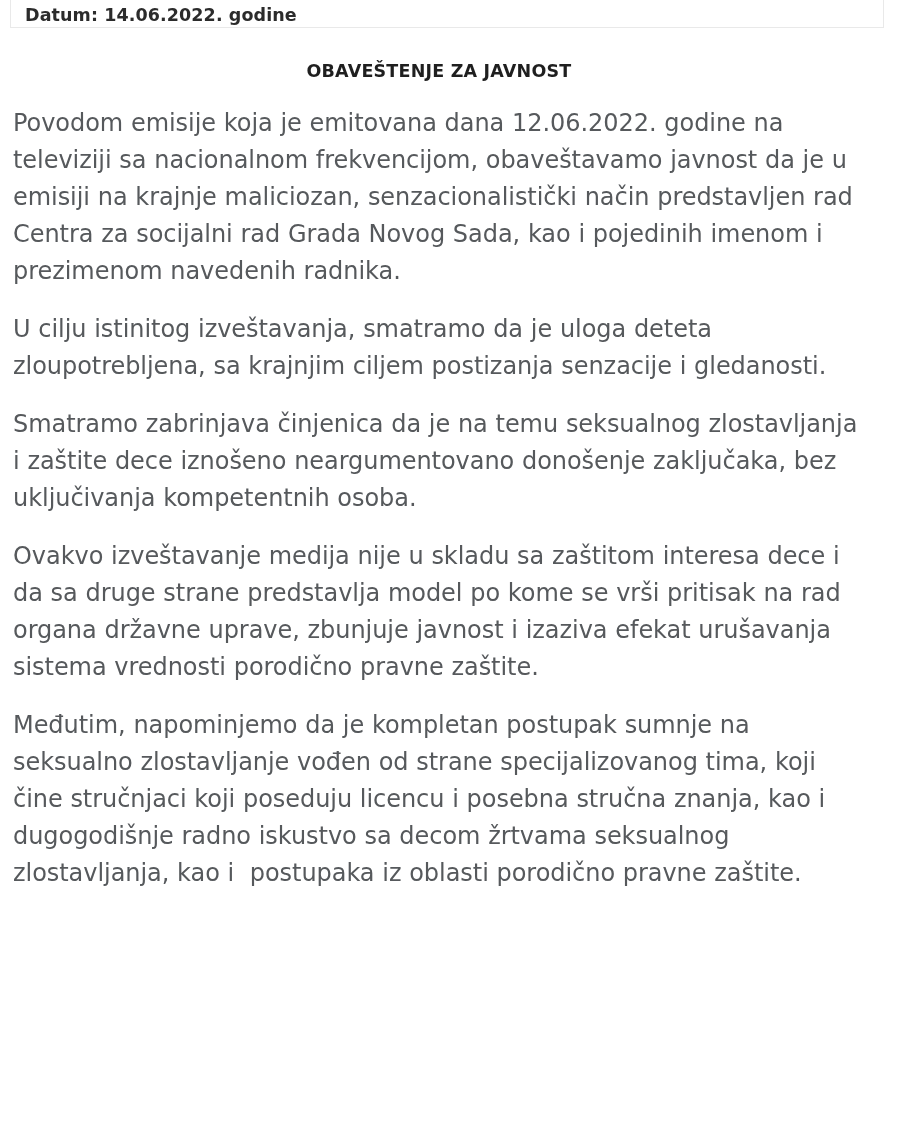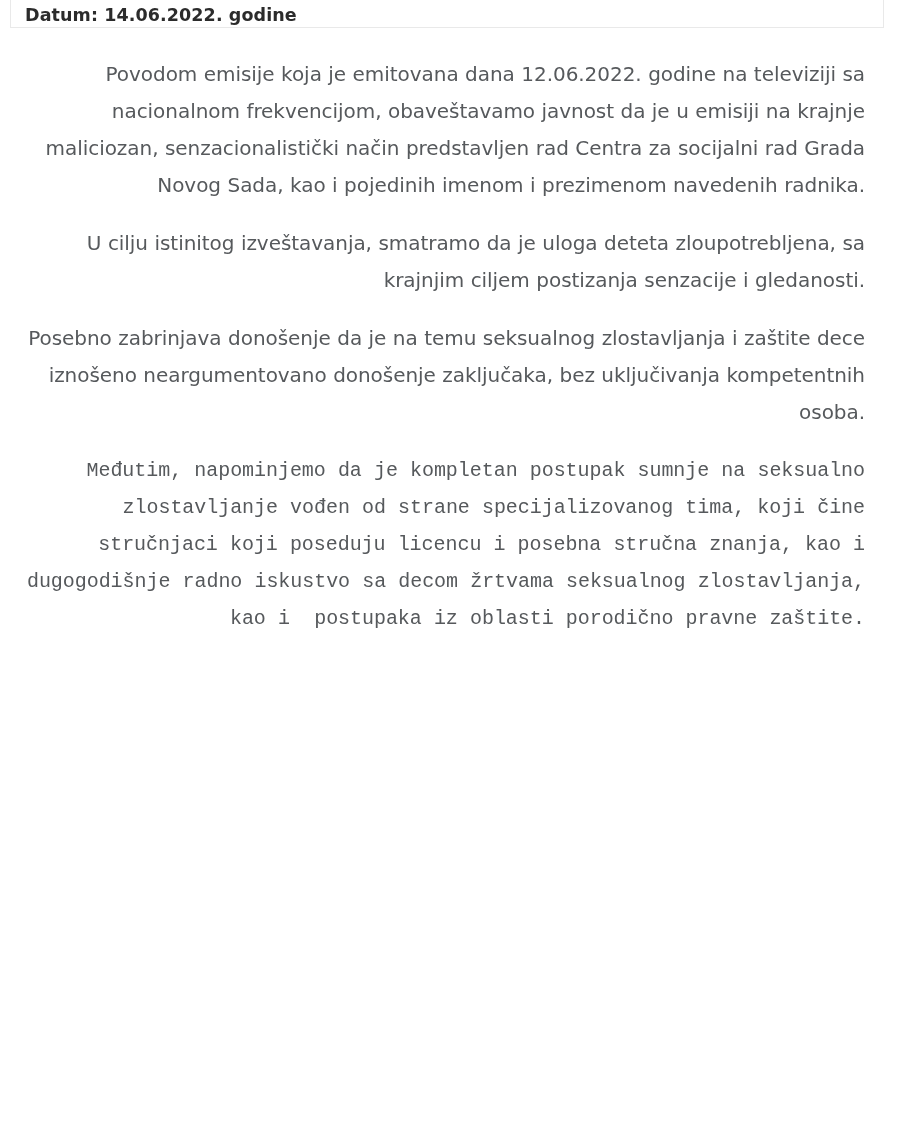--- a/index.html
+++ b/index.html
@@ -67,44 +67,46 @@
     padding: 25px 0 0 0;
     line-height: 24px;
   }
 
   .body-copy {
     margin-top: 22px;
   }
 
   .para {
     font-family: "DejaVu Sans", "Liberation Sans", sans-serif;
-    font-size: 20px;
+    font-size: 24px;
     line-height: 37px;
     color: #56595c;
     margin: 0 0 21px 0;
-    text-align: right;
+    text-align: left;
     white-space: pre-wrap;
     letter-spacing: -0.05px;
     word-spacing: 0.2px;
   }
-  .para:last-child { margin-bottom: 8px; font-family: Liberation Mono, monospace; }
+  .para:last-child { margin-bottom: 8px; }
 </style>
 </head>
 <body>
 
 <div class="page">
 
   <div class="date-bar">
     <span class="date-text">Datum: 14.06.2022. godine</span>
   </div>
 
   <div class="doc">
 
+    <h1 class="doc-title">OBAVEŠTENJE ZA JAVNOST</h1>
 
     <div class="body-copy">
       <p class="para">Povodom emisije koja je emitovana dana 12.06.2022. godine na televiziji sa nacionalnom frekvencijom, obaveštavamo javnost da je u emisiji na krajnje maliciozan, senzacionalistički način predstavljen rad Centra za socijalni rad Grada Novog Sada, kao i pojedinih imenom i prezimenom navedenih radnika.</p>
       <p class="para">U cilju istinitog izveštavanja, smatramo da je uloga deteta zloupotrebljena, sa krajnjim ciljem postizanja senzacije i gledanosti.</p>
-      <p class="para">Posebno zabrinjava donošenje da je na temu seksualnog zlostavljanja i zaštite dece iznošeno neargumentovano donošenje zaključaka, bez uključivanja kompetentnih osoba.</p>
+      <p class="para">Smatramo zabrinjava činjenica da je na temu seksualnog zlostavljanja i zaštite dece iznošeno neargumentovano donošenje zaključaka, bez uključivanja kompetentnih osoba.</p>
+      <p class="para">Ovakvo izveštavanje medija nije u skladu sa zaštitom interesa dece i da sa druge strane predstavlja model po kome se vrši pritisak na rad organa državne uprave, zbunjuje javnost i izaziva efekat urušavanja sistema vrednosti porodično pravne zaštite.</p>
       <p class="para">Međutim, napominjemo da je kompletan postupak sumnje na seksualno zlostavljanje vođen od strane specijalizovanog tima, koji čine stručnjaci koji poseduju licencu i posebna stručna znanja, kao i dugogodišnje radno iskustvo sa decom žrtvama seksualnog zlostavljanja, kao i  postupaka iz oblasti porodično pravne zaštite.</p>
     </div>
 
   </div>
 </div>
 
 </body></html>

